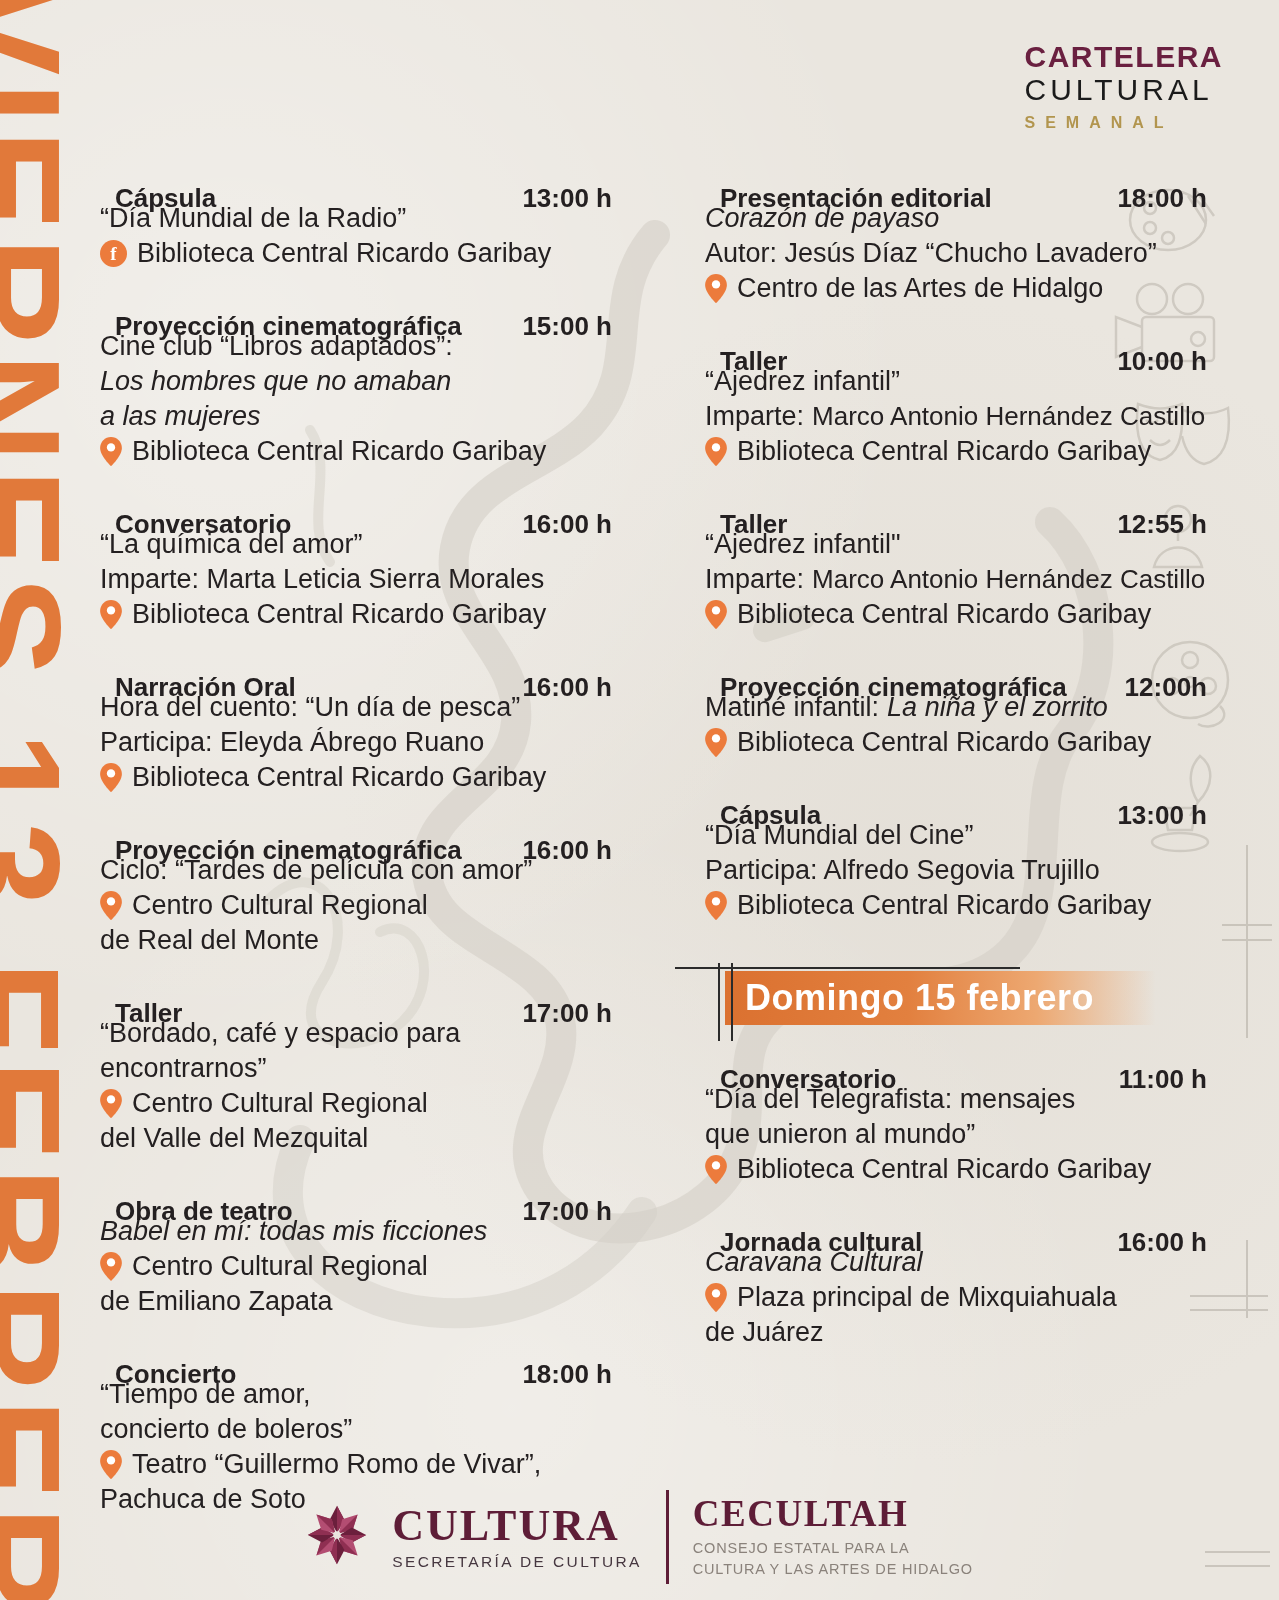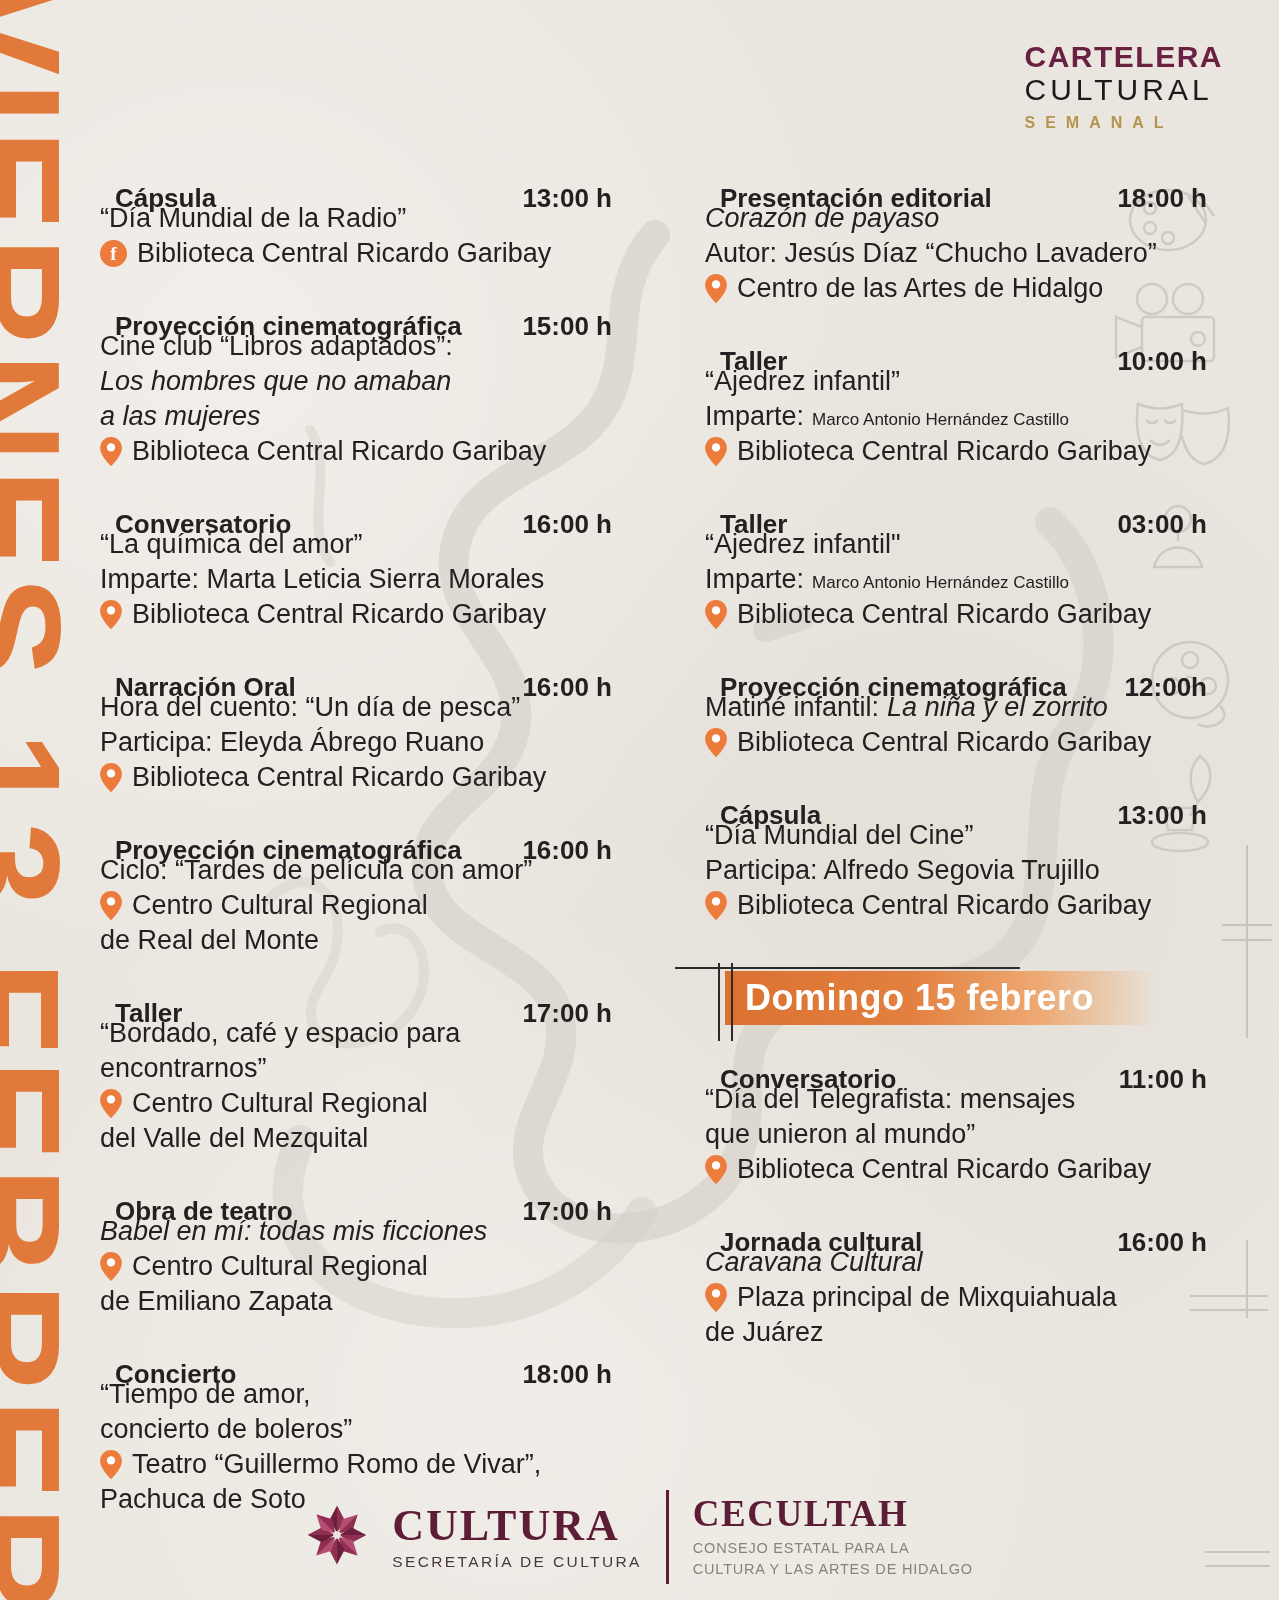--- a/index.html
+++ b/index.html
@@ -32,21 +32,21 @@
   .event-title{margin:15px;font-size:26px;font-weight:700;line-height:35px;white-space:nowrap;}
   .event-time{font-size:26px;font-weight:700;line-height:35px;white-space:nowrap;}
   .line{margin:0;font-size:27px;line-height:35px;height:35px;white-space:nowrap;}
   .italic{font-style:italic;}
   .loc{display:flex;align-items:center;gap:10px;}
   .pin{display:inline-flex;flex:0 0 auto;}
   .fb{display:inline-flex;flex:0 0 auto;width:27px;height:27px;border-radius:50%;
       background:#ec7b3c;color:#fff;font-weight:700;font-size:19px;
       align-items:center;justify-content:center;font-family:"Liberation Serif",serif;}
   .label-gap{margin-right:8px;}
-  .small-name{font-size:17px;margin-top:16px;}
+  .small-name{font-size:26px;margin-top:16px;}
   
   .day-banner{position:relative;height:54px;width:458px;margin:12px 0 18px 0;
       display:flex;align-items:center;padding-left:20px;box-sizing:border-box;
       background:linear-gradient(90deg,#db7130 0%,#e2803f 40%,#eda871 68%,rgba(234,230,223,0) 94%);}
   .day-banner.sunday{margin-top:48px;margin-bottom:22px;margin-left:20px;}
   .day-banner .txt{color:#fff;font-size:36px;font-weight:700;letter-spacing:.5px;}
   .day-banner::before{content:"";position:absolute;left:-50px;top:-4px;width:345px;height:2px;background:#2b2b2b;}
   .day-banner .vlines{position:absolute;left:-7px;top:-8px;height:78px;width:11px;
       border-left:2px solid #2b2b2b;border-right:2px solid #2b2b2b;}
   
@@ -307,21 +307,21 @@
               <circle cx="12" cy="11.5" r="4.6" fill="#fff"></circle>
             </svg>
           </span>
         <span>Biblioteca Central Ricardo Garibay</span>
       </p>
     </article>
 
     <article class="event">
       <div class="event-head">
         <h3 class="event-title">Taller</h3>
-        <span class="event-time">03:00 h</span>
+        <span class="event-time">12:55 h</span>
       </div>
       <p class="line">“Ajedrez infantil"</p>
       <p class="line">
         <span class="label-gap">Imparte:</span><span class="small-name">Marco Antonio Hernández Castillo</span>
       </p>
       <p class="line loc">
         <span class="pin">
             <svg width="22" height="29" viewBox="0 0 24 32">
               <path fill="#ec7b3c" d="M12 0C5.4 0 0 5.4 0 12c0 9 12 20 12 20s12-11 12-20C24 5.4 18.6 0 12 0z"></path>
               <circle cx="12" cy="11.5" r="4.6" fill="#fff"></circle>

